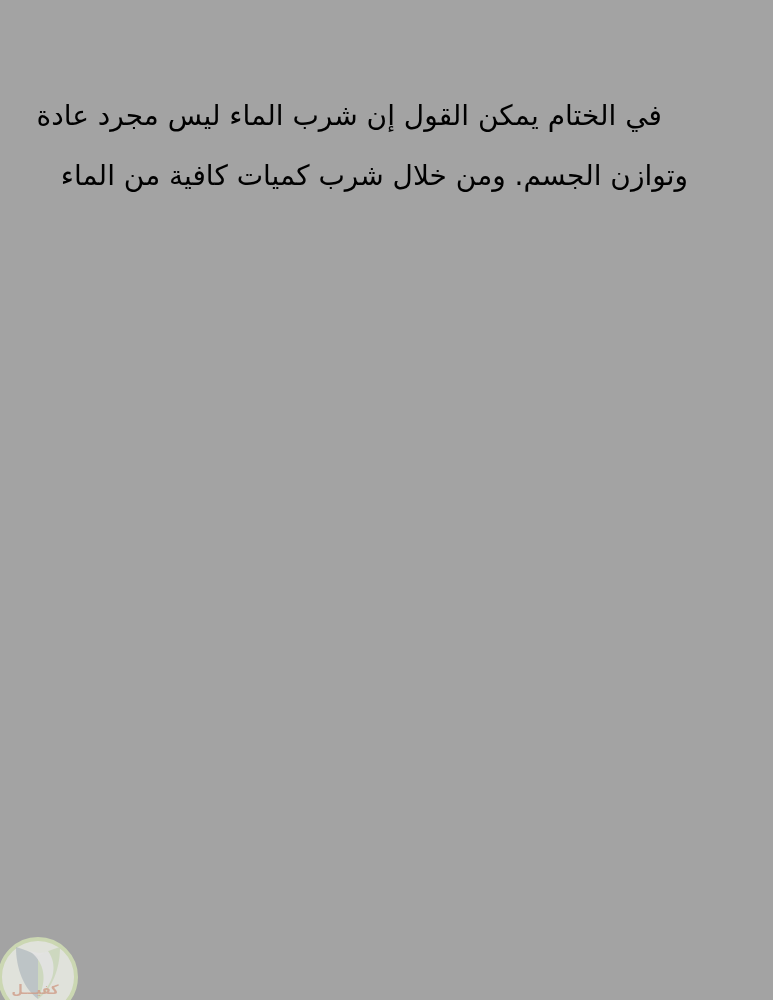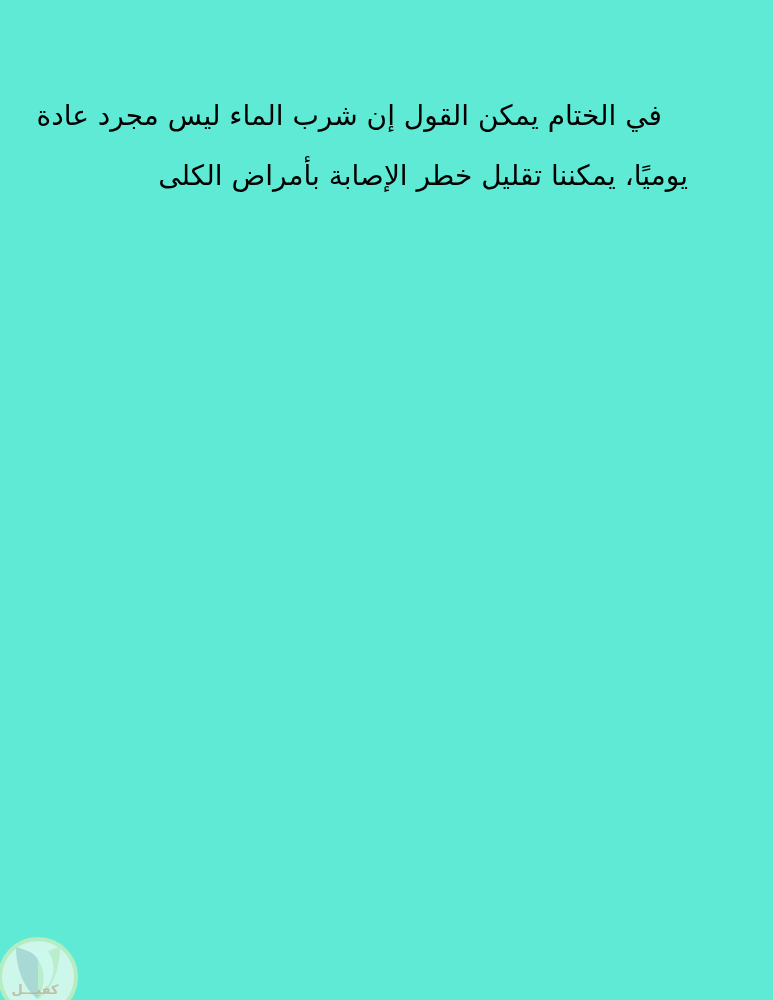--- a/index.html
+++ b/index.html
@@ -10,21 +10,21 @@
   body {
     width: 773px;
     height: 1000px;
     overflow: hidden;
     position: relative;
     font-family: "DejaVu Sans", sans-serif;
   }
   .page {
     position: absolute;
     inset: 0;
-    background: #5eead4;
+    background: #a3a3a3;
   }
   .text-block {
     position: absolute;
     top: 86px;
     right: 85px;
     left: 70px;
     direction: rtl;
     text-align: right;
     color: #000000;
     font-size: 28px;
@@ -48,21 +48,21 @@
     pointer-events: none;
   }
 </style>
 </head>
 <body>
 
 <div class="page">
 
   <div class="text-block" dir="rtl">
     <div class="line first-line">في الختام يمكن القول إن شرب الماء ليس مجرد عادة</div>
-    <div class="line">يوميًا، يمكننا تقليل خطر الإصابة بأمراض الكلى</div>
+    <div class="line">وتوازن الجسم. ومن خلال شرب كميات كافية من الماء</div>
   </div>
 
   <svg class="watermark" viewBox="0 0 130 130" aria-hidden="true">
     <g>
 
       <circle cx="60" cy="60" r="38" stroke-width="4" fill="#fbfdf4" stroke="#dcedb9"></circle>
 
       <path d="M38,30 C45,32 53,35 60,39 L60,82 C46,72 38,52 38,30 Z" opacity="0.75" fill="#b8c4cb"></path>
 
       <path d="M82,30 C75,32 67,35 60,39 L60,82 C74,72 82,52 82,30 Z" opacity="0.8" fill="#d9ebc2"></path>

